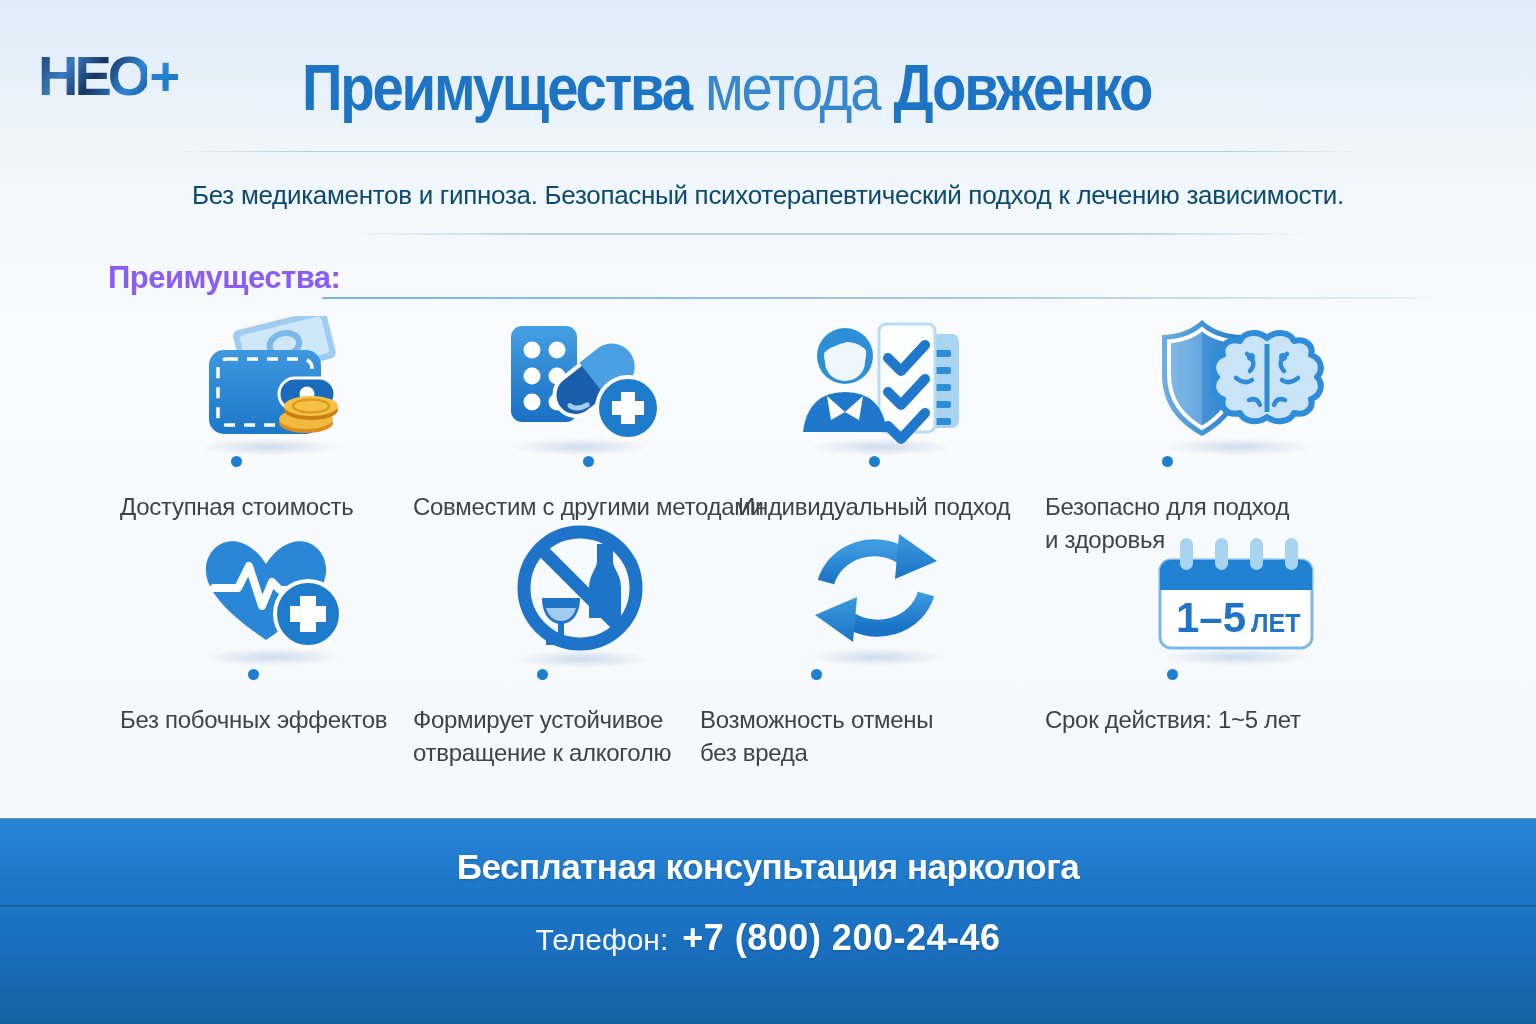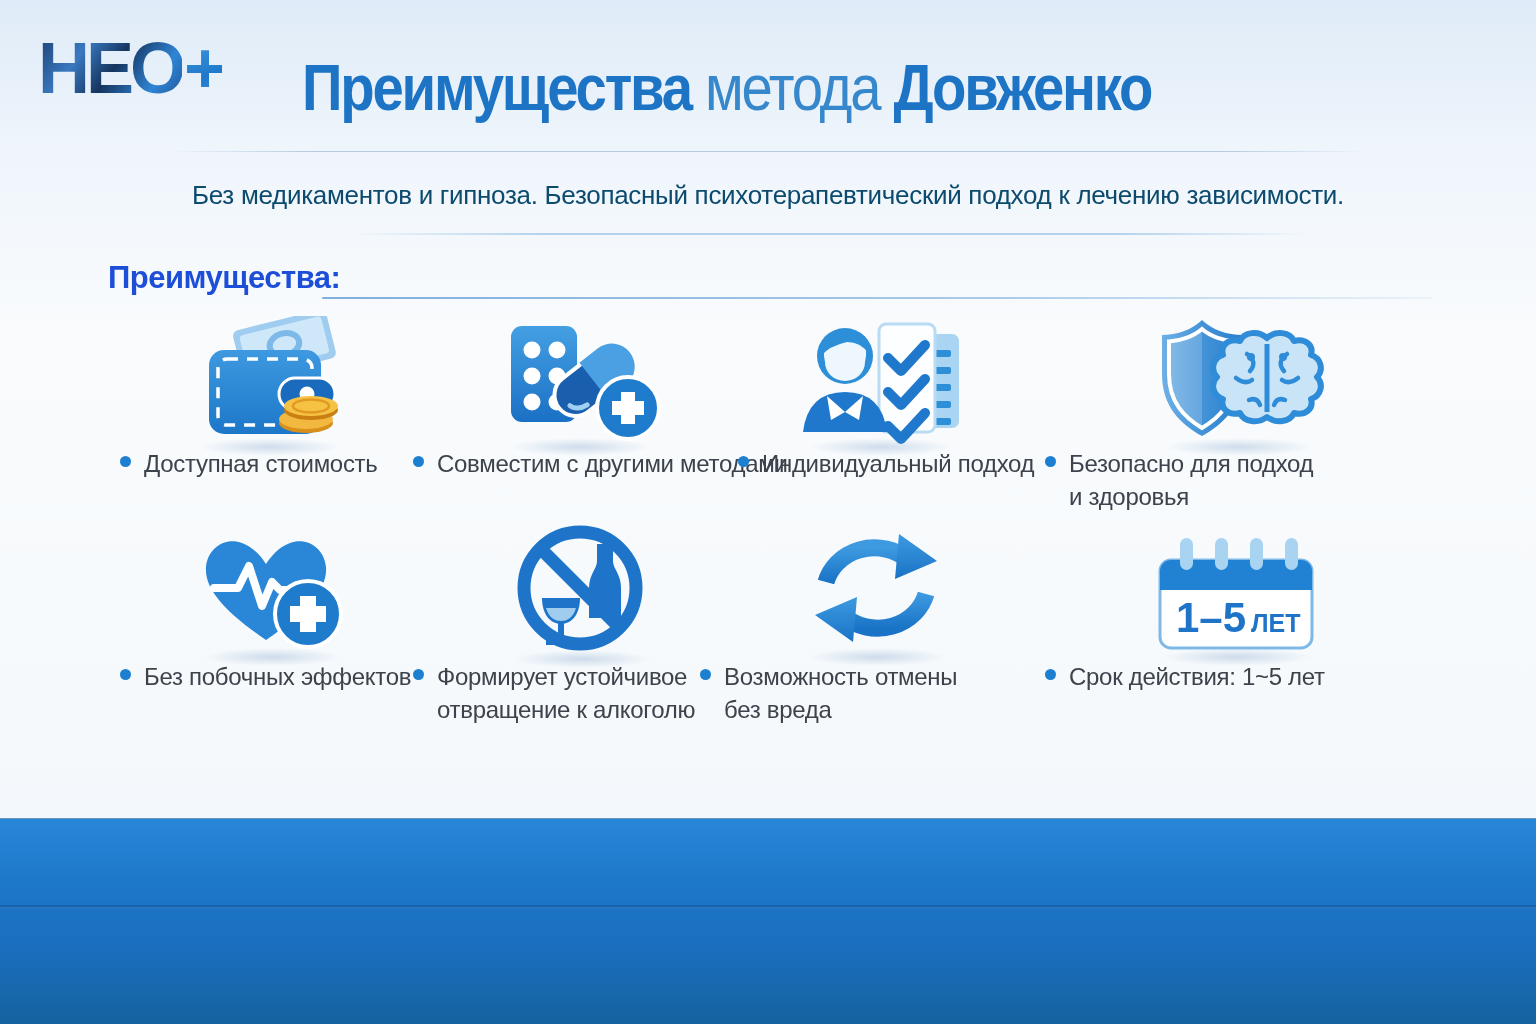--- a/index.html
+++ b/index.html
@@ -2,46 +2,46 @@
 <html><head>
 <meta charset="utf-8">
 <style>
   html,body{margin:0;padding:0;}
   body{width:1536px;height:1024px;overflow:hidden;position:relative;
        font-family:"Liberation Sans",sans-serif;
        background:linear-gradient(180deg,#dfebf8 0%,#eef5fb 14%,#f9fbfd 32%,#f7fafc 60%,#f3f8fc 80%);}
   .abs{position:absolute;}
 
   
-  .logo{left:38px;top:32px;font-size:72px;font-weight:800;letter-spacing:-4px;line-height:1;}
+  .logo{left:38px;top:48px;font-size:56px;font-weight:800;letter-spacing:-4px;line-height:1;}
   .logo-neo{background:linear-gradient(125deg,#1a3a6b 0%,#3a79c0 30%,#16355f 52%,#2f85d6 78%,#1d4f8e 100%);
             -webkit-background-clip:text;background-clip:text;color:transparent;}
   .logo-plus{background:linear-gradient(160deg,#4aa0e2 0%,#1f79cb 60%,#3e97de 100%);
              -webkit-background-clip:text;background-clip:text;color:transparent;margin-left:2px;}
   .page-title{left:302px;top:56px;font-size:64px;line-height:1;letter-spacing:-2.5px;white-space:nowrap;
               transform:scaleX(.88);transform-origin:left top;}
   .t-bold{font-weight:700;color:#1e74c4;}
   .t-reg{font-weight:400;color:#3787cd;margin:0 16px;}
 
   .divider1{left:170px;right:170px;top:151px;height:1px;
             background:linear-gradient(90deg,rgba(170,195,220,0),rgba(150,180,210,.65) 12%,rgba(150,180,210,.65) 88%,rgba(170,195,220,0));}
   .subtitle{left:0;right:0;top:180px;text-align:center;font-size:26px;color:#0c4a6e;letter-spacing:-.3px;}
   .divider2{left:350px;top:233px;width:960px;height:2px;border-radius:2px;
             background:linear-gradient(90deg,rgba(181,210,235,0),#b5d2eb 20%,#b5d2eb 80%,rgba(181,210,235,0));}
 
   
-  .section-heading{left:108px;top:260px;font-size:31px;font-weight:700;color:#1d4ed8;letter-spacing:-.5px;}
+  .section-heading{left:108px;top:260px;font-size:31px;font-weight:700;color:#8b5cf6;letter-spacing:-.5px;}
   .heading-rule{left:322px;right:104px;top:297px;height:2px;
                 background:linear-gradient(90deg,#7fb0dd,#a9c9e8 60%,rgba(169,201,232,.15));border-radius:2px;}
 
   
   .icon-wrap{position:absolute;text-align:center;}
   .icon-wrap .shadow{position:absolute;left:8%;right:8%;bottom:-12px;height:18px;border-radius:50%;
         background:radial-gradient(ellipse at center,rgba(110,150,195,.30),rgba(110,150,195,0) 70%);}
-  .feat-label{position:absolute;display:flex;gap:13px;align-items:flex-start;width:max-content;}
+  .feat-label{position:absolute;display:flex;gap:23px;align-items:center;width:max-content;flex-direction:column;}
   .bullet{width:11px;height:11px;border-radius:50%;background:#1d7fd0;margin-top:9px;flex:none;}
   .feat-text{font-size:24px;line-height:1.38;color:#3d434c;letter-spacing:-.3px;white-space:pre-line;}
 
   
   .footer{left:0;right:0;top:818px;height:206px;
           background:linear-gradient(180deg,#2886d8 0%,#1e78ca 30%,#1a6fc0 60%,#15629f 100%);
           border-top:1px solid rgba(255,255,255,.35);}
   .footer-title{position:absolute;left:0;right:0;top:28px;text-align:center;color:#fff;
                 font-size:35px;font-weight:700;letter-spacing:-.5px;text-shadow:0 1px 2px rgba(0,30,70,.25);}
   .footer-divider{position:absolute;left:0;right:0;top:86px;height:2px;background:rgba(0,40,90,.22);
@@ -259,14 +259,18 @@
   <span class="bullet"></span>
   <span class="feat-text">Возможность отмены
 без вреда</span>
 </div>
 <div class="feat-label" style="left:1045px;top:660px;">
   <span class="bullet"></span>
   <span class="feat-text">Срок действия: 1~5 лет</span>
 </div>
 
 <div class="abs footer">
+  <div class="footer-title">Бесплатная консупьтация нарколога</div>
   <div class="footer-divider"></div>
+  <div class="footer-phone">
+    <span class="phone-label">Телефон:</span><span class="phone-number">+7 (800) 200-24-46</span>
+  </div>
 </div>
 
 </body></html>

